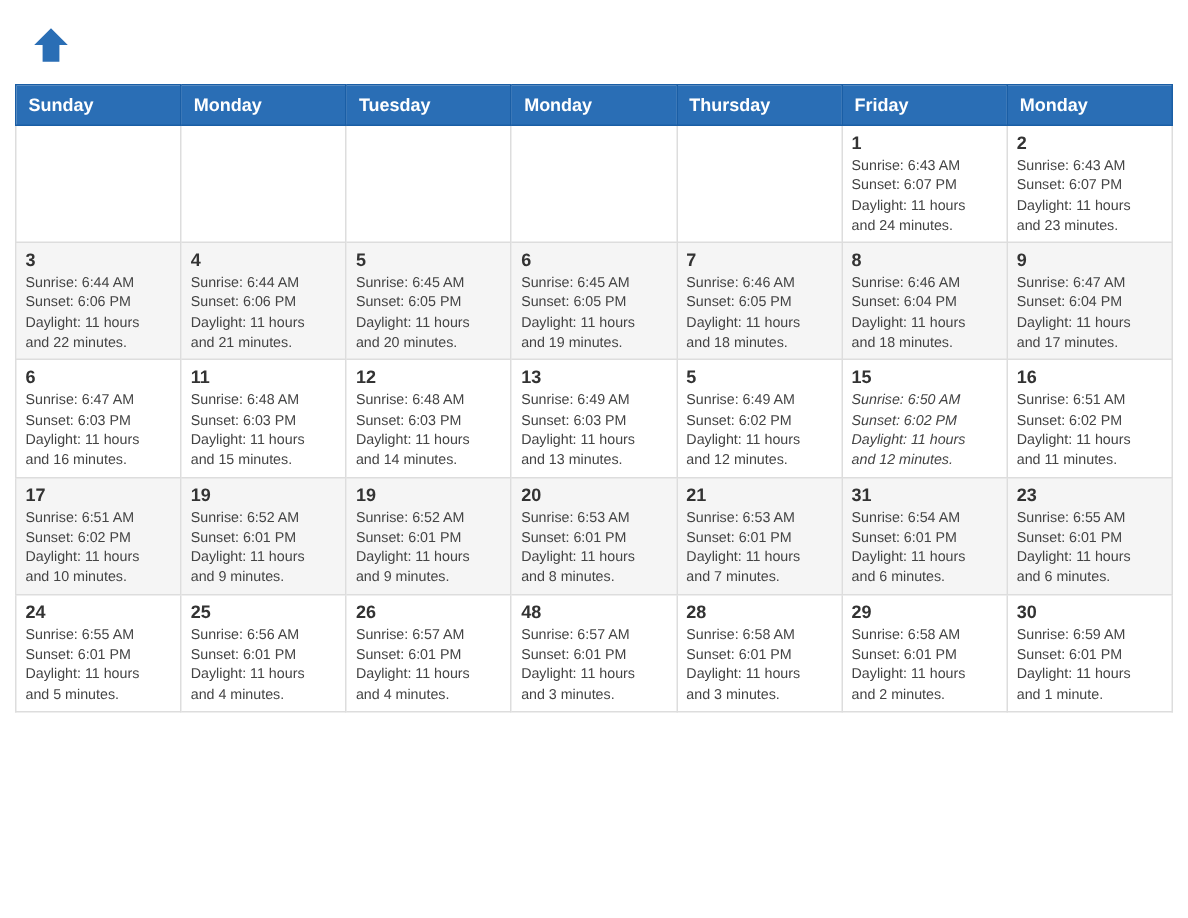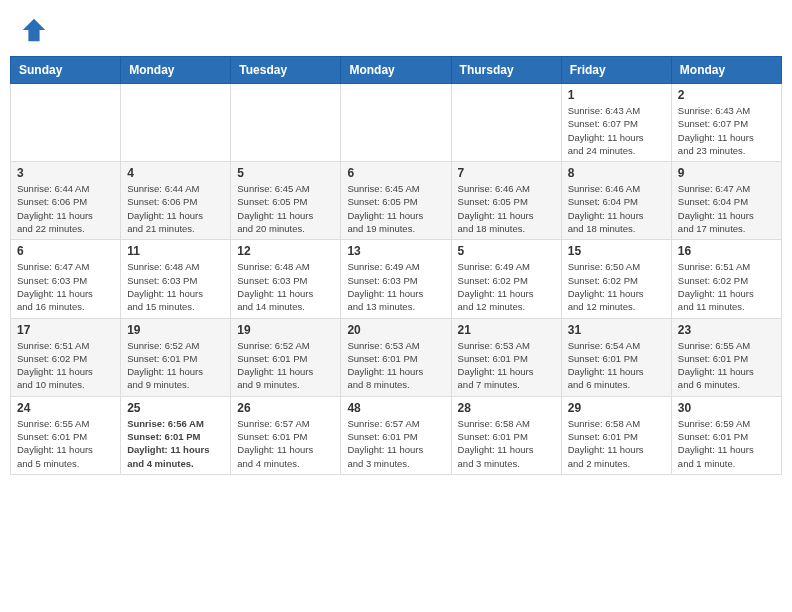--- a/index.html
+++ b/index.html
@@ -233,21 +233,21 @@
           </td>
           <td>
             <span class="day-num">5</span>
             <div class="day-detail" style="white-space: pre-line;">Sunrise: 6:49 AM
 Sunset: 6:02 PM
 Daylight: 11 hours
 and 12 minutes.</div>
           </td>
           <td>
             <span class="day-num">15</span>
-            <div class="day-detail" style="white-space: pre-line;">Sunrise: 6:50 AM
+            <div class="day-detail" style="white-space: pre-line; font-style: italic;">Sunrise: 6:50 AM
 Sunset: 6:02 PM
 Daylight: 11 hours
 and 12 minutes.</div>
           </td>
           <td>
             <span class="day-num">16</span>
             <div class="day-detail" style="white-space: pre-line;">Sunrise: 6:51 AM
 Sunset: 6:02 PM
 Daylight: 11 hours
 and 11 minutes.</div>
@@ -307,21 +307,21 @@
         <tr>
           <td>
             <span class="day-num">24</span>
             <div class="day-detail" style="white-space: pre-line;">Sunrise: 6:55 AM
 Sunset: 6:01 PM
 Daylight: 11 hours
 and 5 minutes.</div>
           </td>
           <td>
             <span class="day-num">25</span>
-            <div class="day-detail" style="white-space: pre-line; font-weight: bold;">Sunrise: 6:56 AM
+            <div class="day-detail" style="white-space: pre-line;">Sunrise: 6:56 AM
 Sunset: 6:01 PM
 Daylight: 11 hours
 and 4 minutes.</div>
           </td>
           <td>
             <span class="day-num">26</span>
             <div class="day-detail" style="white-space: pre-line;">Sunrise: 6:57 AM
 Sunset: 6:01 PM
 Daylight: 11 hours
 and 4 minutes.</div>

